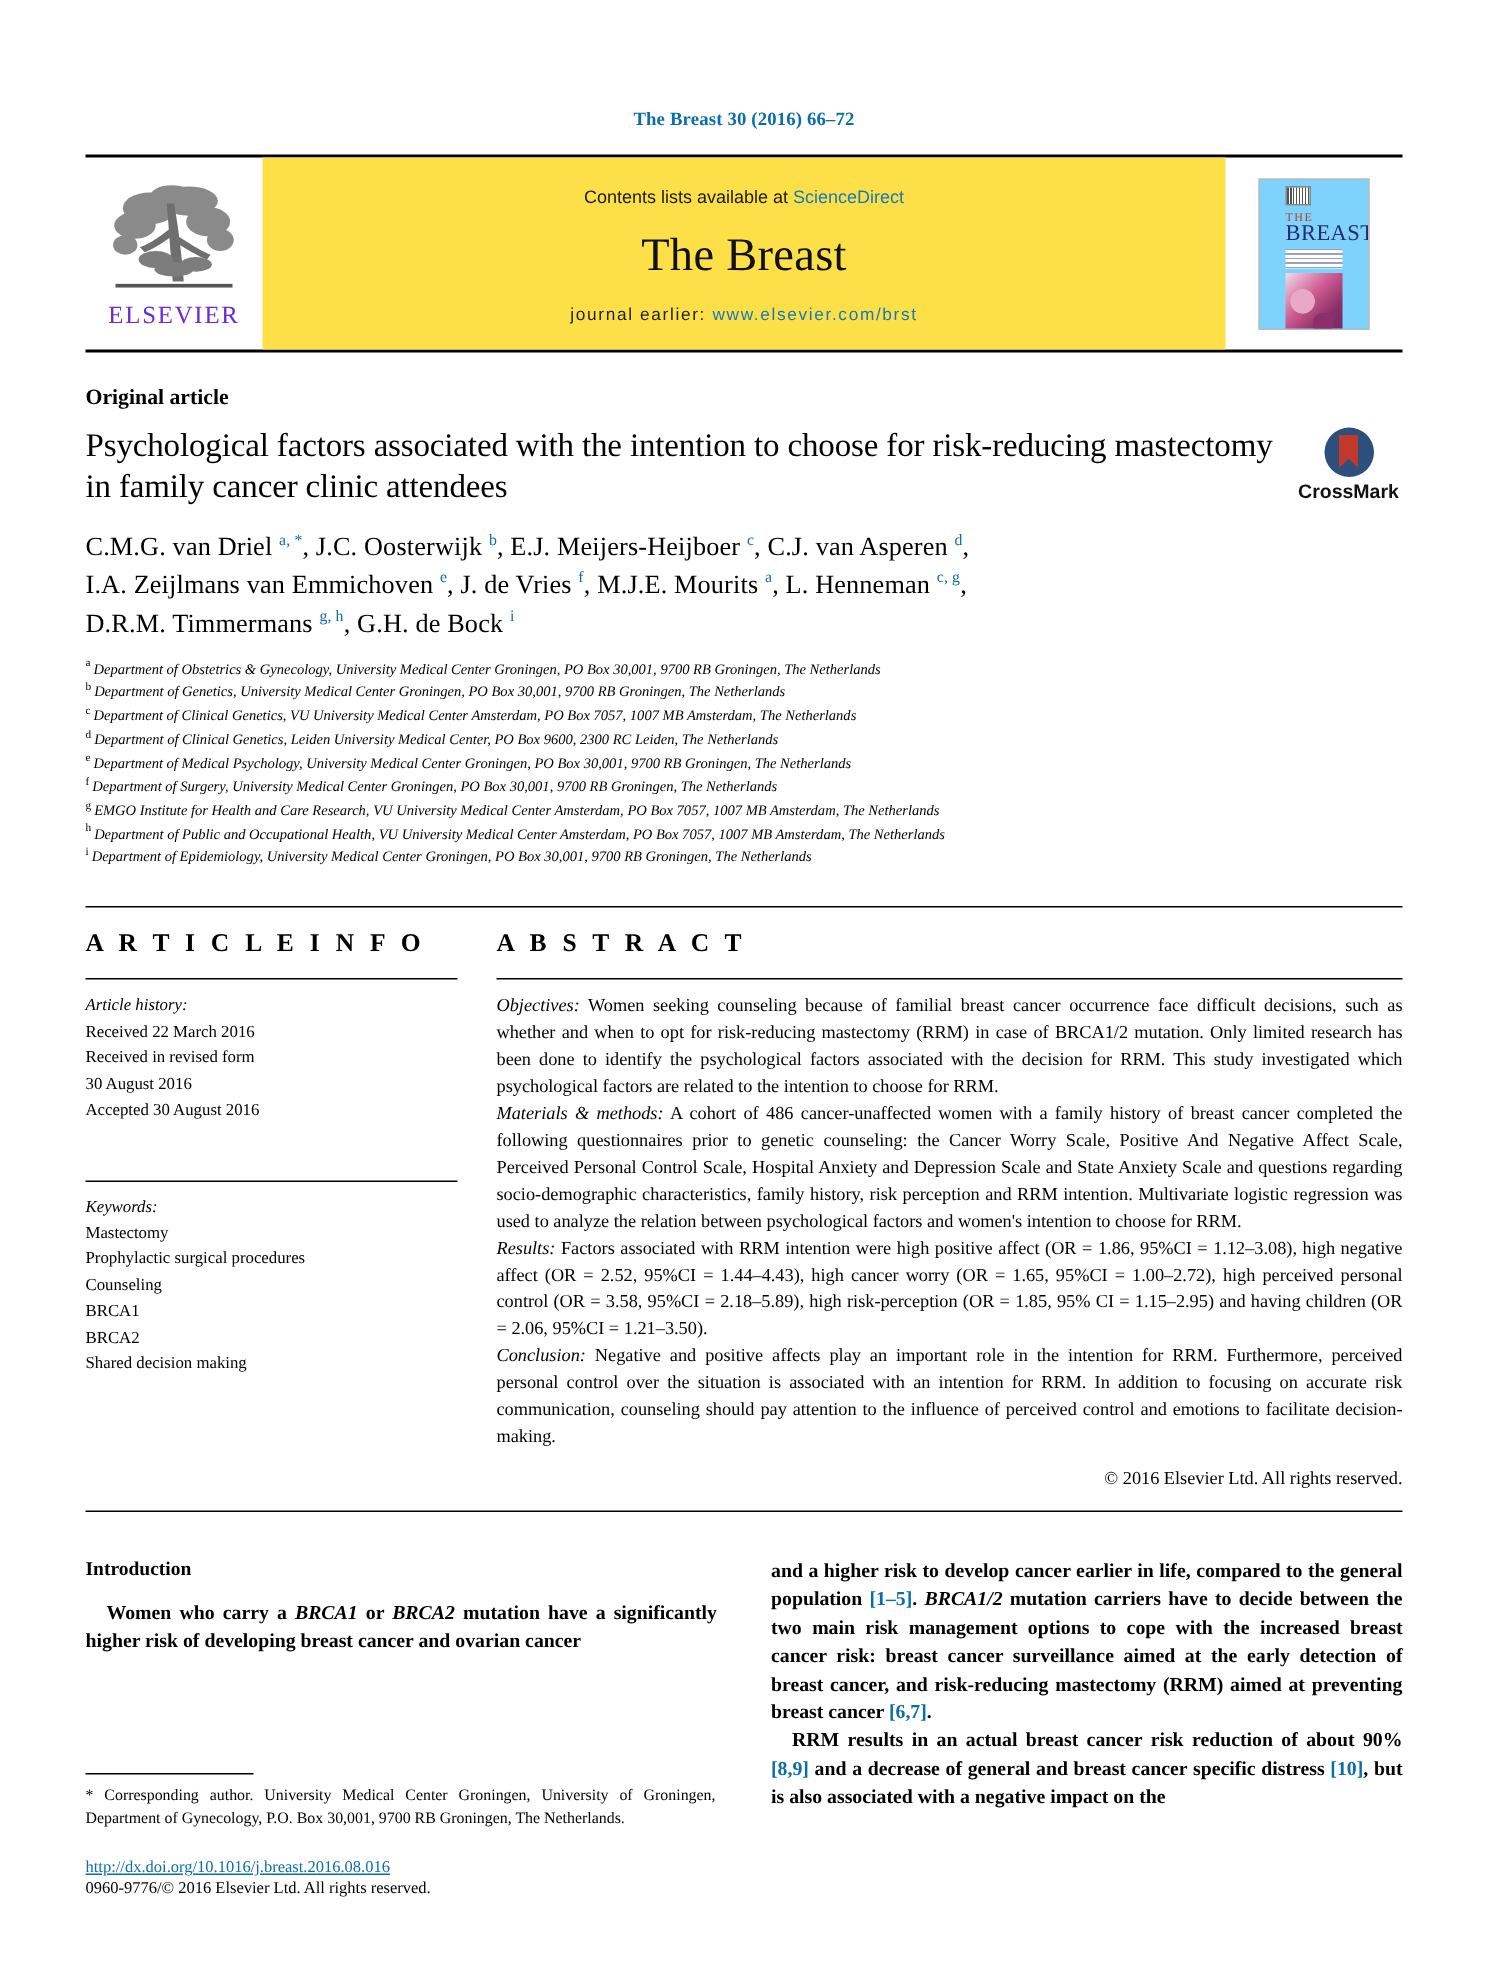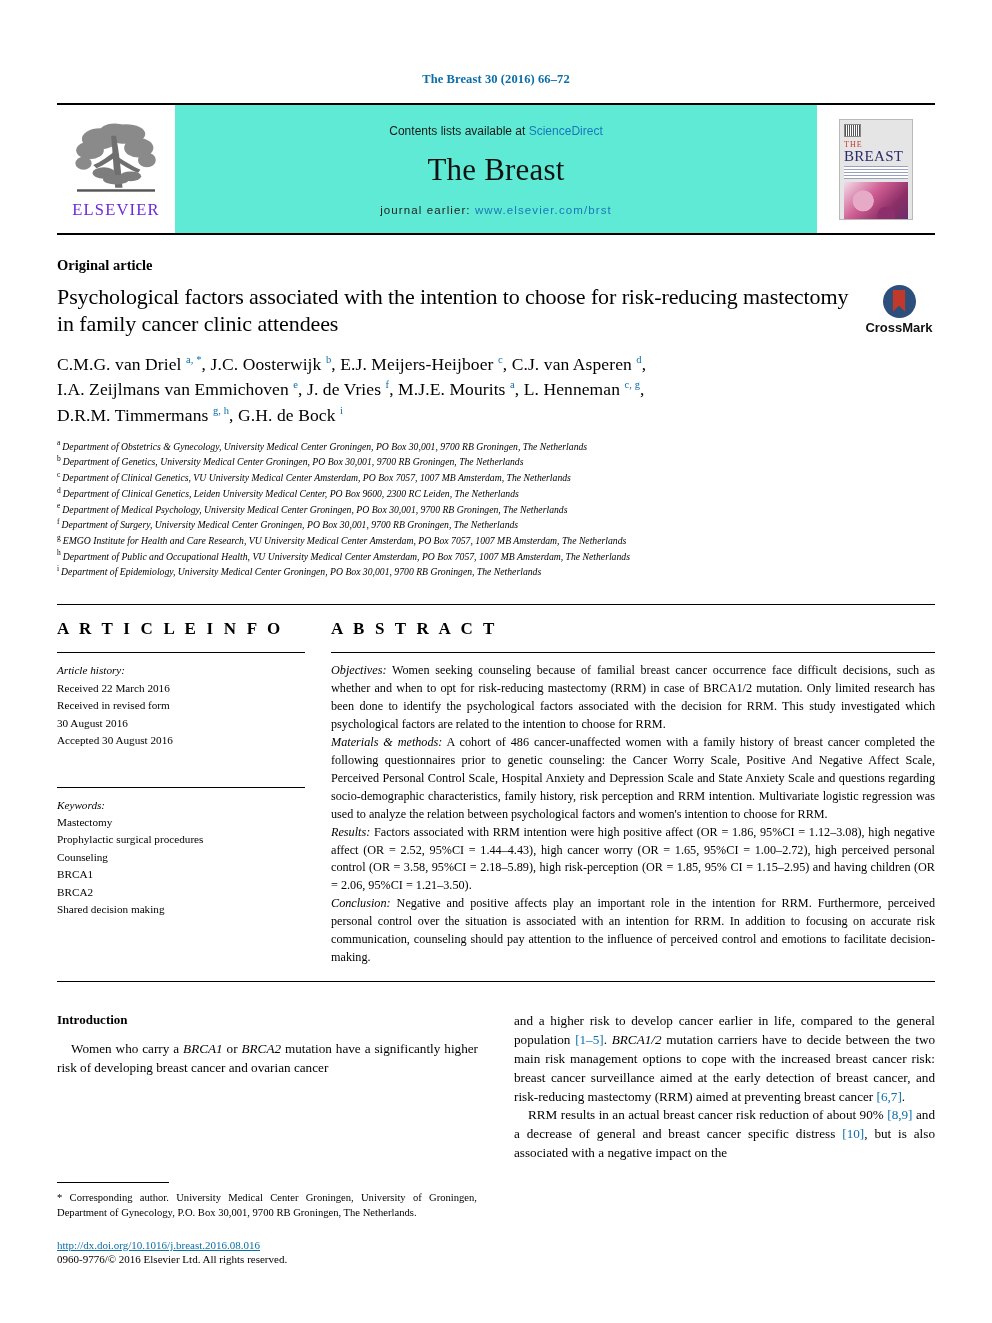--- a/index.html
+++ b/index.html
@@ -60,21 +60,21 @@
   .elsevier-word {
     font-family: "Liberation Serif", serif;
     font-size: 16.5px;
     letter-spacing: 1.2px;
     color: #6d28d9;
     font-weight: normal;
     margin-top: 1px;
   }
   .mast-center {
     flex: 1 1 auto;
-    background: #5eead4;
+    background: #fde047;
     display: flex;
     flex-direction: column;
     align-items: center;
     justify-content: center;
     padding: 6px 0 4px;
   }
   .contents-line {
     font-family: "Liberation Sans", sans-serif;
     font-size: 12px;
     color: #1a1a1a;
@@ -102,25 +102,25 @@
     width: 118px;
     flex: 0 0 118px;
     display: flex;
     align-items: center;
     justify-content: center;
   }
   .cover {
     width: 74px;
     height: 101px;
     border: 1px solid #b9b9b9;
-    background: #e5e5e5;
+    background: #7dd3fc;
     position: relative;
     overflow: hidden;
     box-sizing: border-box;
-    padding: 4px 4px;
+    padding: 4px 17px;
   }
   .cover-barcode {
     width: 15px;
     height: 11px;
     background:
       repeating-linear-gradient(90deg,#555 0 1px,#fff 1px 2px);
     border: 1px solid #888;
     margin-bottom: 4px;
   }
   .cover-the {
@@ -314,20 +314,21 @@
     font-size: 13px;
     margin: 0 0 12px 0;
   }
   .para {
     font-family: "Liberation Serif", serif;
     font-size: 13.2px;
     line-height: 1.43;
     text-align: justify;
     margin: 0;
     text-indent: 14px;
+    font-weight: bold;
   }
   .para.noindent { text-indent: 0; }
   .para .em { font-style: italic; }
   .ref { color: #0b6ea8; }
 
   
   .footnotes {
     position: absolute;
     left: 57px;
     bottom: 58px;
@@ -486,20 +487,21 @@
 
     <div class="col-abstract">
       <div class="sec-head">A B S T R A C T</div>
       <div class="rule"></div>
       <div class="abstract-body">
         <p><span class="lead">Objectives:</span><span> Women seeking counseling because of familial breast cancer occurrence face difficult decisions, such as whether and when to opt for risk-reducing mastectomy (RRM) in case of BRCA1/2 mutation. Only limited research has been done to identify the psychological factors associated with the decision for RRM. This study investigated which psychological factors are related to the intention to choose for RRM.</span></p>
         <p><span class="lead">Materials &amp; methods:</span><span> A cohort of 486 cancer-unaffected women with a family history of breast cancer completed the following questionnaires prior to genetic counseling: the Cancer Worry Scale, Positive And Negative Affect Scale, Perceived Personal Control Scale, Hospital Anxiety and Depression Scale and State Anxiety Scale and questions regarding socio-demographic characteristics, family history, risk perception and RRM intention. Multivariate logistic regression was used to analyze the relation between psychological factors and women's intention to choose for RRM.</span></p>
         <p><span class="lead">Results:</span><span> Factors associated with RRM intention were high positive affect (OR = 1.86, 95%CI = 1.12–3.08), high negative affect (OR = 2.52, 95%CI = 1.44–4.43), high cancer worry (OR = 1.65, 95%CI = 1.00–2.72), high perceived personal control (OR = 3.58, 95%CI = 2.18–5.89), high risk-perception (OR = 1.85, 95% CI = 1.15–2.95) and having children (OR = 2.06, 95%CI = 1.21–3.50).</span></p>
         <p><span class="lead">Conclusion:</span><span> Negative and positive affects play an important role in the intention for RRM. Furthermore, perceived personal control over the situation is associated with an intention for RRM. In addition to focusing on accurate risk communication, counseling should pay attention to the influence of perceived control and emotions to facilitate decision-making.</span></p>
       </div>
+      <div class="copyright">© 2016 Elsevier Ltd. All rights reserved.</div>
     </div>
   </div>
 
   <div class="abs-bottom-rule"></div>
 
   <div class="body-cols">
     <div class="bcol">
       <h2 class="sec-title">Introduction</h2>
       <p class="para"><span>Women who carry a </span><span class="em">BRCA1</span><span> or </span><span class="em">BRCA2</span><span> mutation have a significantly higher risk of developing breast cancer and ovarian cancer</span></p>
     </div>

